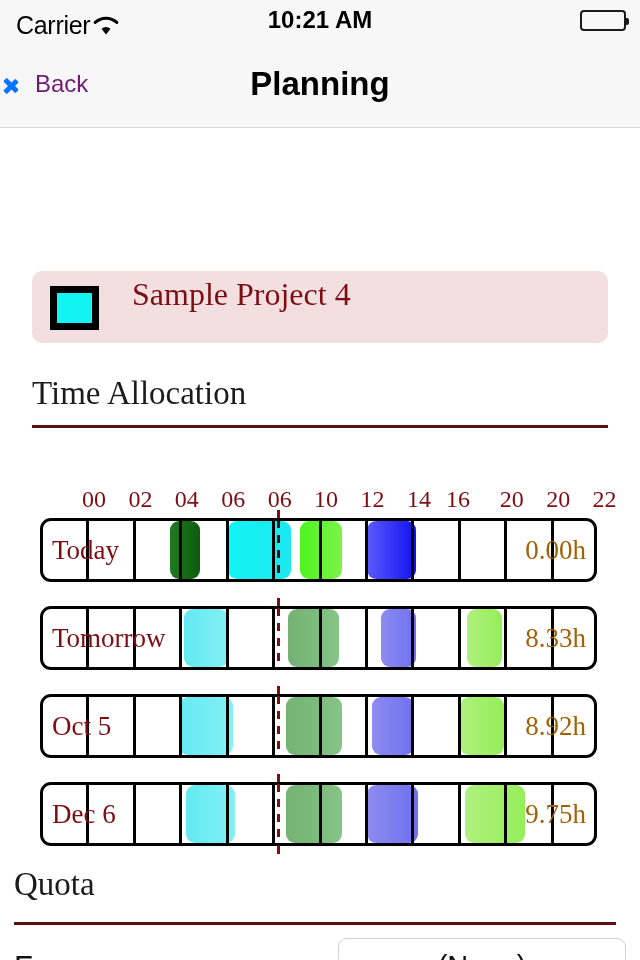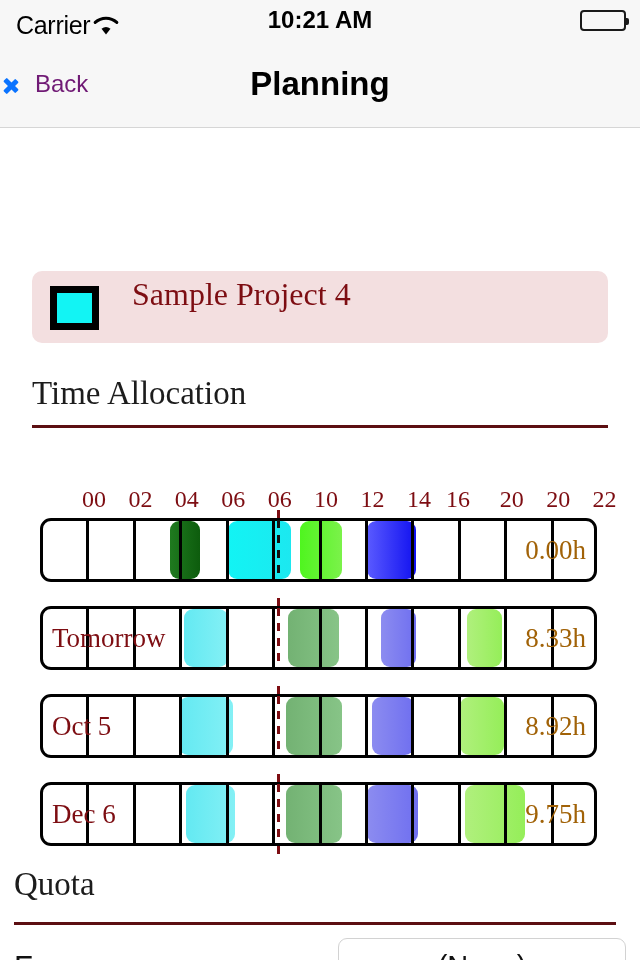--- a/index.html
+++ b/index.html
@@ -226,20 +226,21 @@
         <div class="cellline" style="left: 89.8333px;"></div>
         <div class="cellline" style="left: 136.25px;"></div>
         <div class="cellline" style="left: 182.667px;"></div>
         <div class="cellline" style="left: 229.083px;"></div>
         <div class="cellline" style="left: 275.5px;"></div>
         <div class="cellline" style="left: 321.917px;"></div>
         <div class="cellline" style="left: 368.333px;"></div>
         <div class="cellline" style="left: 414.75px;"></div>
         <div class="cellline" style="left: 461.167px;"></div>
         <div class="cellline" style="left: 507.583px;"></div>
+        <span class="day-label">Today</span>
         <span class="day-total">0.00h</span>
       </div>
       <div class="day-row" style="top: 478px;">
         <div class="blk" style="left: 140.892px; width: 44.0958px; background: linear-gradient(to right, rgb(99, 233, 242), rgb(132, 240, 245));"></div>
         <div class="blk" style="left: 245.329px; width: 51.0583px; background: linear-gradient(to right, rgb(115, 178, 115), rgb(135, 196, 135));"></div>
         <div class="blk" style="left: 338.162px; width: 34.8125px; background: linear-gradient(to right, rgb(140, 140, 240), rgb(111, 111, 240));"></div>
         <div class="blk" style="left: 424.033px; width: 34.8125px; background: linear-gradient(to right, rgb(176, 240, 125), rgb(149, 238, 89));"></div>
         <div class="cellline" style="left: 43.4167px;"></div>
         <div class="cellline" style="left: 89.8333px;"></div>
         <div class="cellline" style="left: 136.25px;"></div>

